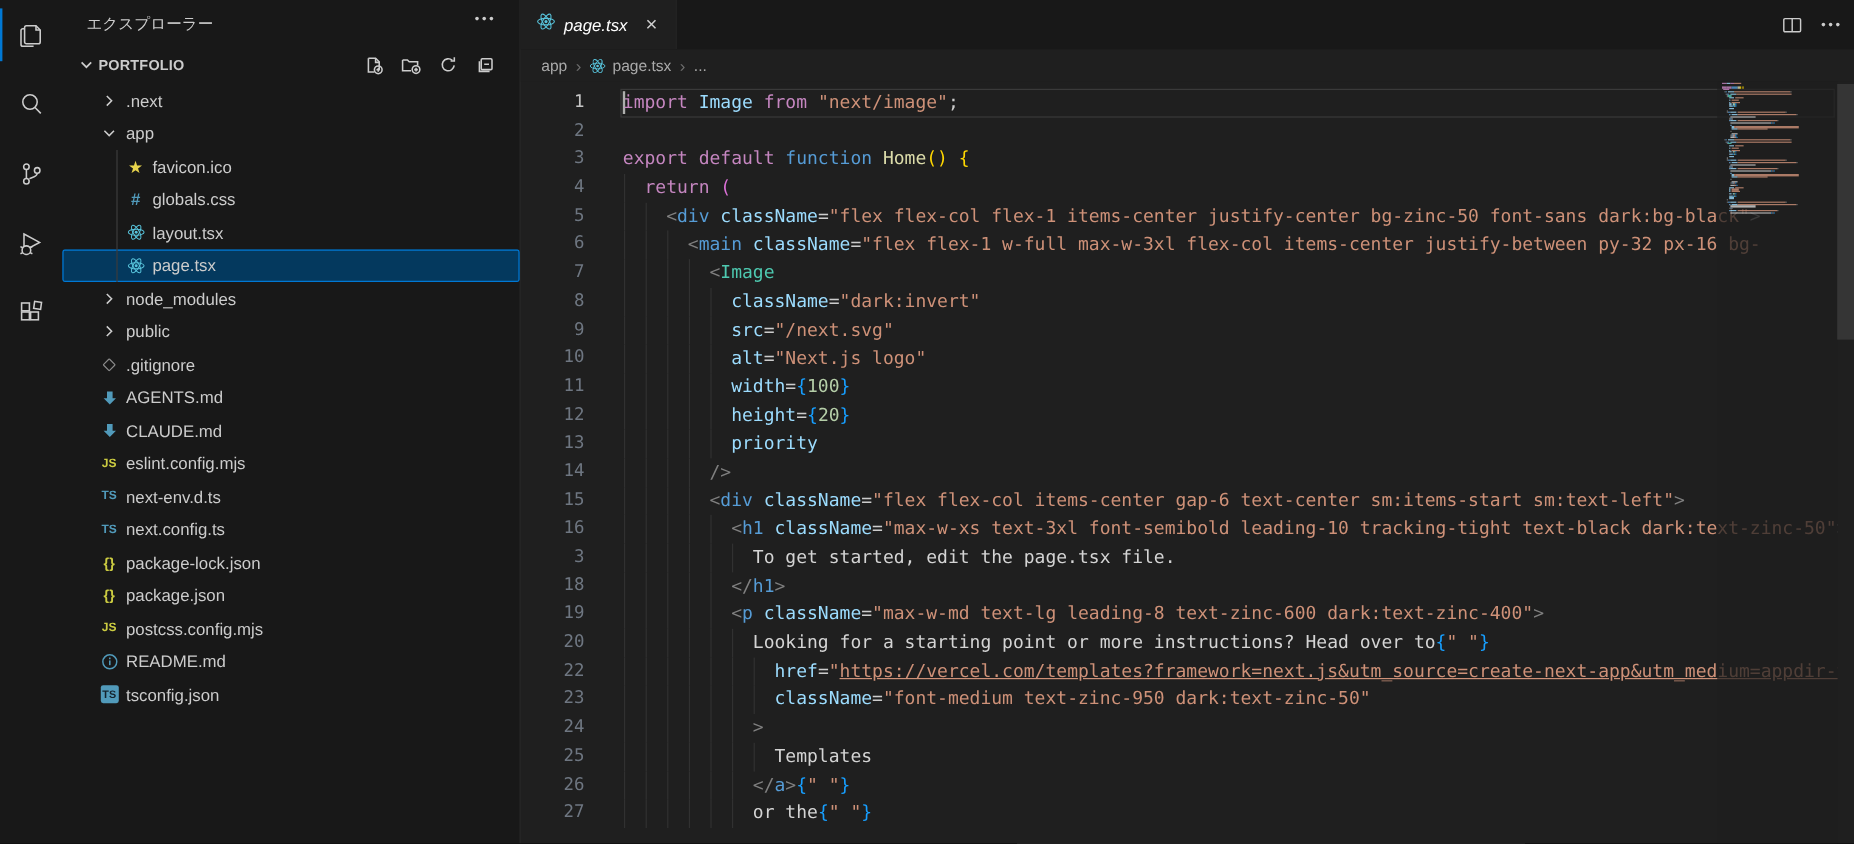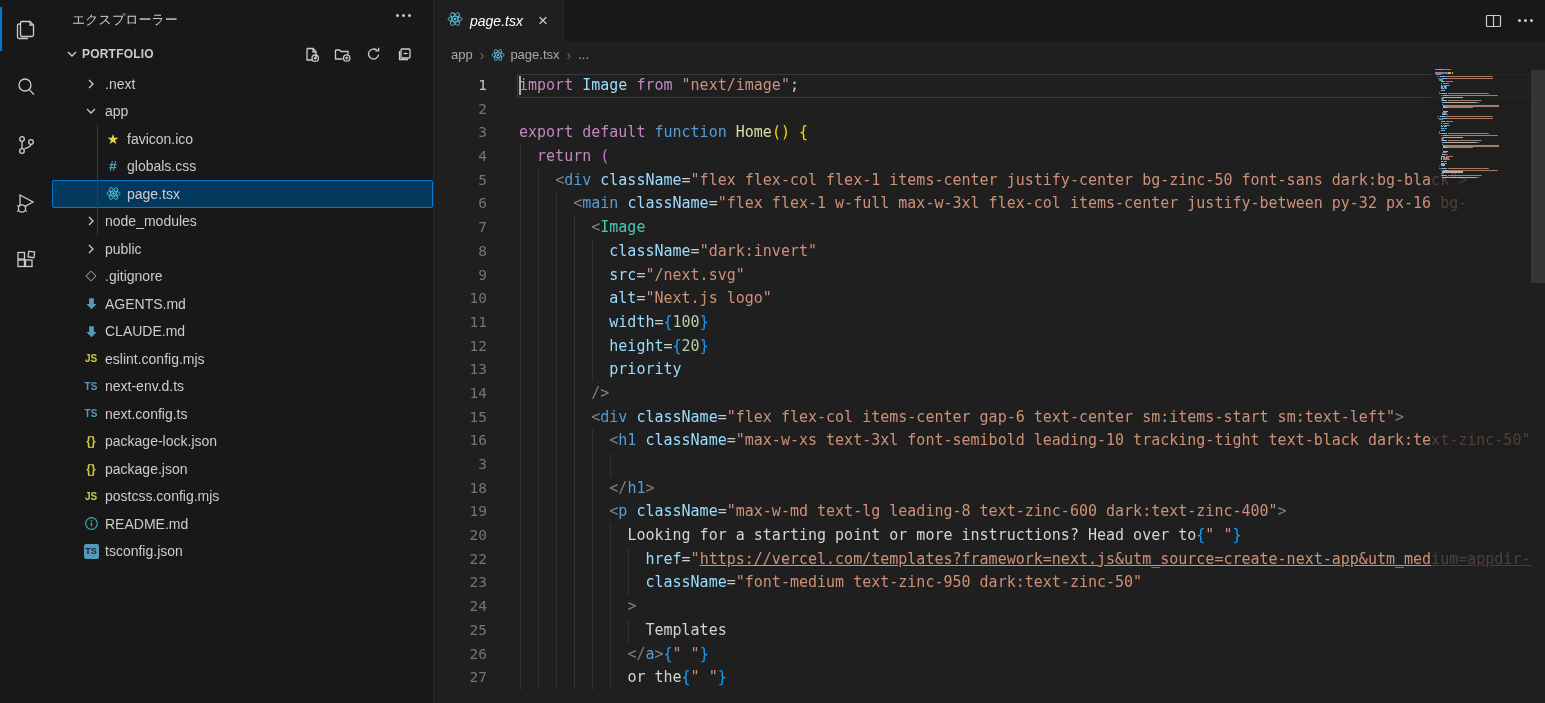--- a/index.html
+++ b/index.html
@@ -202,20 +202,33 @@
             <span class="ico-star">★</span>
           </span>
           <span>favicon.ico</span>
         </div>
         <div class="trow" style="padding-left: 52px;">
           <span class="ic">
             <span class="ico-hash">#</span>
           </span>
           <span>globals.css</span>
         </div>
+        <div class="trow" style="padding-left: 52px;">
+          <span class="ic">
+            <svg width="15" height="15" viewBox="0 0 16 16">
+              <g fill="none" stroke="#58c4dc" stroke-width="0.9">
+                <ellipse cx="8" cy="8" rx="7" ry="2.7"></ellipse>
+                <ellipse cx="8" cy="8" rx="7" ry="2.7" transform="rotate(60 8 8)"></ellipse>
+                <ellipse cx="8" cy="8" rx="7" ry="2.7" transform="rotate(120 8 8)"></ellipse>
+              </g>
+              <circle cx="8" cy="8" r="1.3" fill="#58c4dc"></circle>
+            </svg>
+          </span>
+          <span>layout.tsx</span>
+        </div>
         <div class="trow selected" style="padding-left: 52px;">
           <span class="ic">
             <svg width="15" height="15" viewBox="0 0 16 16">
               <g fill="none" stroke="#58c4dc" stroke-width="0.9">
                 <ellipse cx="8" cy="8" rx="7" ry="2.7"></ellipse>
                 <ellipse cx="8" cy="8" rx="7" ry="2.7" transform="rotate(60 8 8)"></ellipse>
                 <ellipse cx="8" cy="8" rx="7" ry="2.7" transform="rotate(120 8 8)"></ellipse>
               </g>
               <circle cx="8" cy="8" r="1.3" fill="#58c4dc"></circle>
             </svg>
@@ -484,21 +497,21 @@
           <span class="ltext"><span class="tk-wh">          </span><span class="tk-pun">&lt;</span><span class="tk-tag">h1</span><span class="tk-wh"> </span><span class="tk-attr">className</span><span class="tk-wh">=</span><span class="tk-str">"max-w-xs text-3xl font-semibold leading-10 tracking-tight text-black dark:text-zinc-50"</span><span class="tk-pun">&gt;</span></span>
         </div>
         <div class="crow">
           <span class="iguide" style="left: 85.5px;"></span>
           <span class="iguide" style="left: 103.572px;"></span>
           <span class="iguide" style="left: 121.644px;"></span>
           <span class="iguide" style="left: 139.716px;"></span>
           <span class="iguide" style="left: 157.788px;"></span>
           <span class="iguide" style="left: 175.86px;"></span>
           <span class="lnum">3</span>
-          <span class="ltext"><span class="tk-wh">            </span></span>
+          <span class="ltext"><span class="tk-wh">            </span><span class="tk-txt">To get started, edit the page.tsx file.</span></span>
         </div>
         <div class="crow">
           <span class="iguide" style="left: 85.5px;"></span>
           <span class="iguide" style="left: 103.572px;"></span>
           <span class="iguide" style="left: 121.644px;"></span>
           <span class="iguide" style="left: 139.716px;"></span>
           <span class="iguide" style="left: 157.788px;"></span>
           <span class="lnum">18</span>
           <span class="ltext"><span class="tk-wh">          </span><span class="tk-pun">&lt;/</span><span class="tk-tag">h1</span><span class="tk-pun">&gt;</span></span>
         </div>

